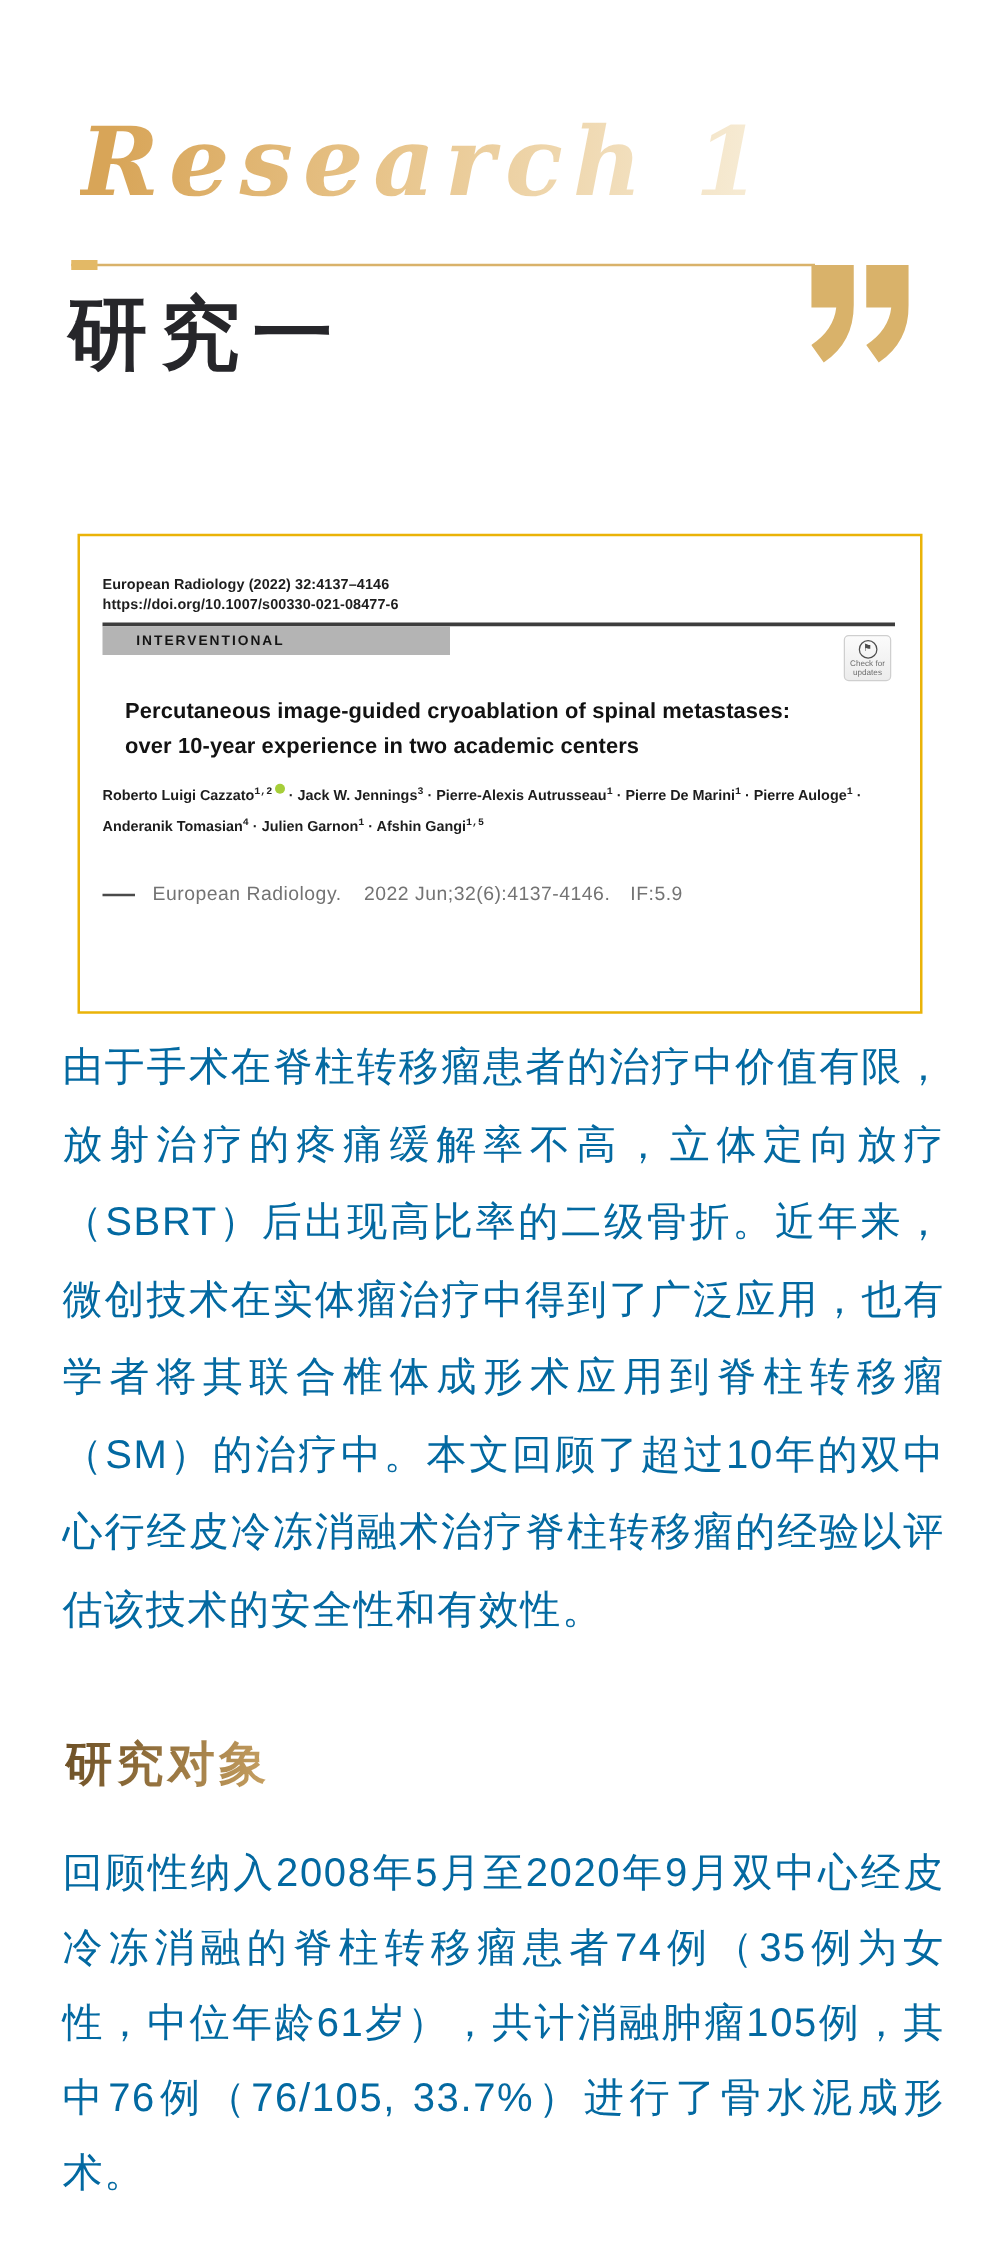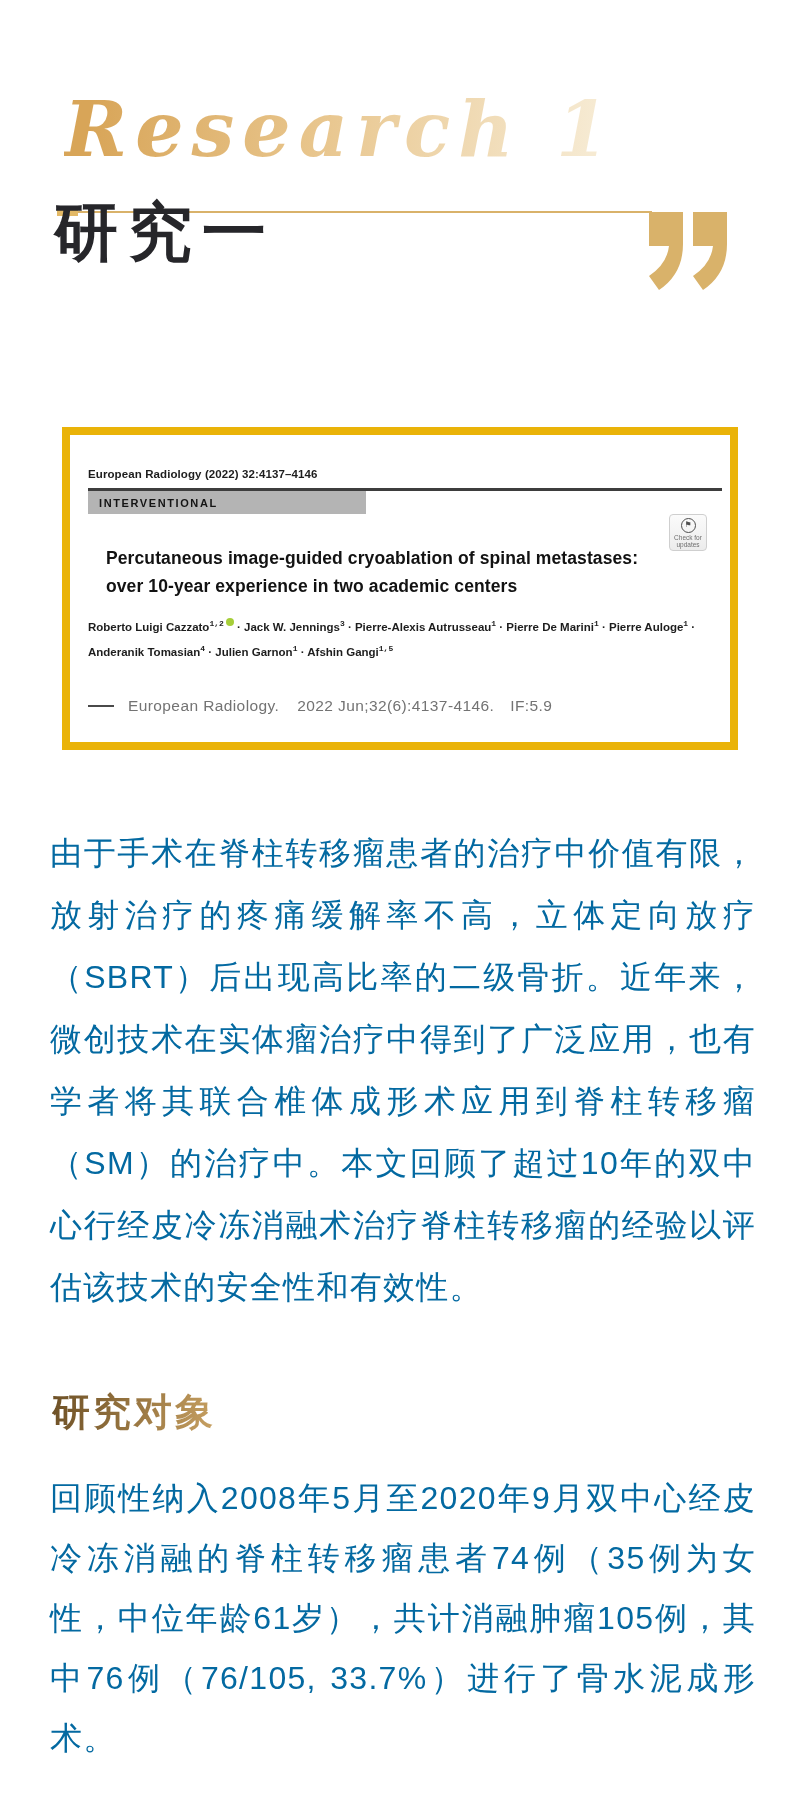--- a/index.html
+++ b/index.html
@@ -21,42 +21,42 @@
   }
   .gold-rule {
     position:absolute; left:57px; top:211px; width:595px; height:2px;
     background:#d9b26a;
   }
   .gold-rule::before {
     content:""; position:absolute; left:0; top:-3px; width:21px; height:8px;
     background:#e3b966;
   }
   .zh-title {
-    position:absolute; left:54px; top:196px;
+    position:absolute; left:54px; top:231px;
     font-family:"Liberation Serif","DejaVu Serif",serif;
     font-weight:900; font-size:64px; letter-spacing:10px; line-height:1.15;
     color:#26262a; white-space:nowrap;
   }
   .quote-wrap { position:absolute; left:649px; top:212px; width:78px; height:82px; }
   .quote-wrap svg { display:block; }
 
   
   .paper-box {
-    position:absolute; left:62px; top:427px; width:676px; height:323px;
-    border:8px solid #eab308; background:#fff;
+    position:absolute; left:62px; top:427px; width:676px; height:384px;
+    border:2px solid #eab308; background:#fff;
     padding:31px 22px 0 18px;
   }
   .pb-journal, .pb-doi {
     font-size:11.5px; font-weight:700; color:#1d1d1d; letter-spacing:0.1px;
     line-height:16px; font-family:"Liberation Sans",sans-serif;
   }
   .pb-rule { margin-top:6px; width:634px; height:3px; background:#3d3d3d; }
   .pb-sectionbar {
     width:278px; height:23px; background:#b4b4b4;
-    display:flex; align-items:center; padding-left:11px;
+    display:flex; align-items:center; padding-left:27px;
   }
   .pb-sectionbar span {
     font-size:11px; font-weight:700; letter-spacing:1.6px; color:#141414;
   }
   .update-badge {
     position:absolute; right:23px; top:79px; width:38px; height:37px;
     background:linear-gradient(#fbfbfb,#ececec);
     border:1px solid #cfcfcf; border-radius:4px;
     display:flex; flex-direction:column; align-items:center; justify-content:center;
     cursor:pointer;
@@ -116,20 +116,21 @@
 <div class="zh-title">研究一</div>
 <div class="quote-wrap">
   <svg width="78" height="82" viewBox="0 0 78 82" xmlns="http://www.w3.org/2000/svg">
     <path fill="#d9b26a" d="M0 0 H34 V32 Q34 62 10 78 L0 64 Q18 52 20 34 H0 Z"></path>
     <path fill="#d9b26a" d="M44 0 H78 V32 Q78 62 54 78 L44 64 Q62 52 64 34 H44 Z"></path>
   </svg>
 </div>
 
 <div class="paper-box">
   <div class="pb-journal">European Radiology (2022) 32:4137–4146</div>
+  <div class="pb-doi">https://doi.org/10.1007/s00330-021-08477-6</div>
   <div class="pb-rule"></div>
   <div class="pb-sectionbar">
     <span>INTERVENTIONAL</span>
   </div>
   <div class="update-badge">
     <div class="ub-circle">
       <span>⚑</span>
     </div>
     <div class="ub-text">
       <div>Check for</div>

